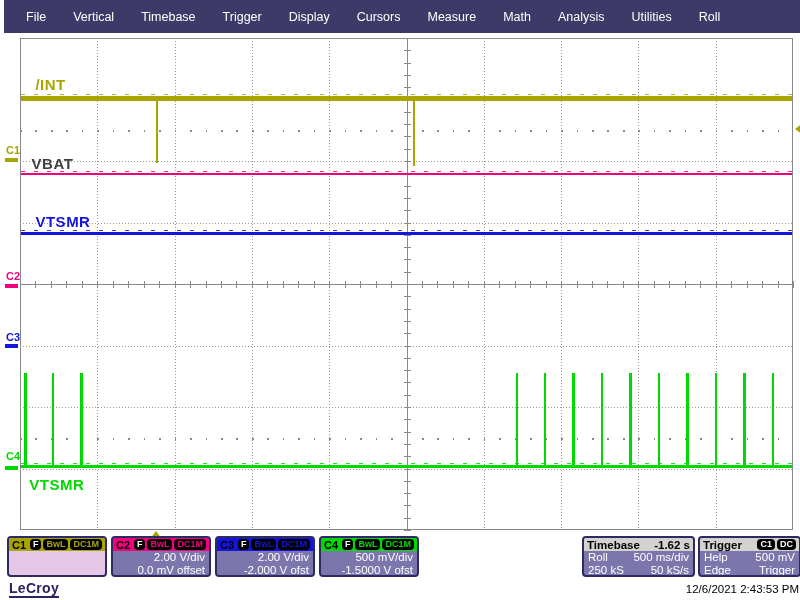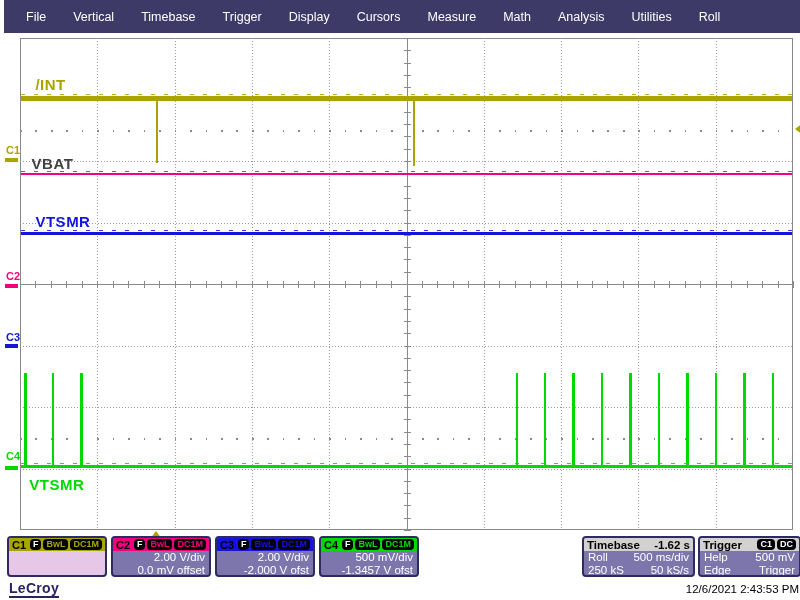--- a/index.html
+++ b/index.html
@@ -268,21 +268,21 @@
         <div class="hdr" style="background: rgb(0, 217, 0);">
           <div class="hdr-left">C4</div>
           <div class="hdr-right">
             <div class="badge" style="color: rgb(255, 255, 255);">F</div>
             <div class="badge" style="color: rgb(0, 217, 0);">BwL</div>
             <div class="badge" style="color: rgb(0, 217, 0);">DC1M</div>
           </div>
         </div>
         <div class="body">
           <div>500 mV/div</div>
-          <div>-1.3457 V ofst</div>
+          <div>-1.5000 V ofst</div>
         </div>
       </div>
     </div>
 
   <div class="statbox graybox" id="timebase-box" style="left:578px; width:113px;">
     <div class="hdr">
       <span>Timebase</span>
       <span class="hval">-1.62 s</span>
     </div>
     <div class="body">

